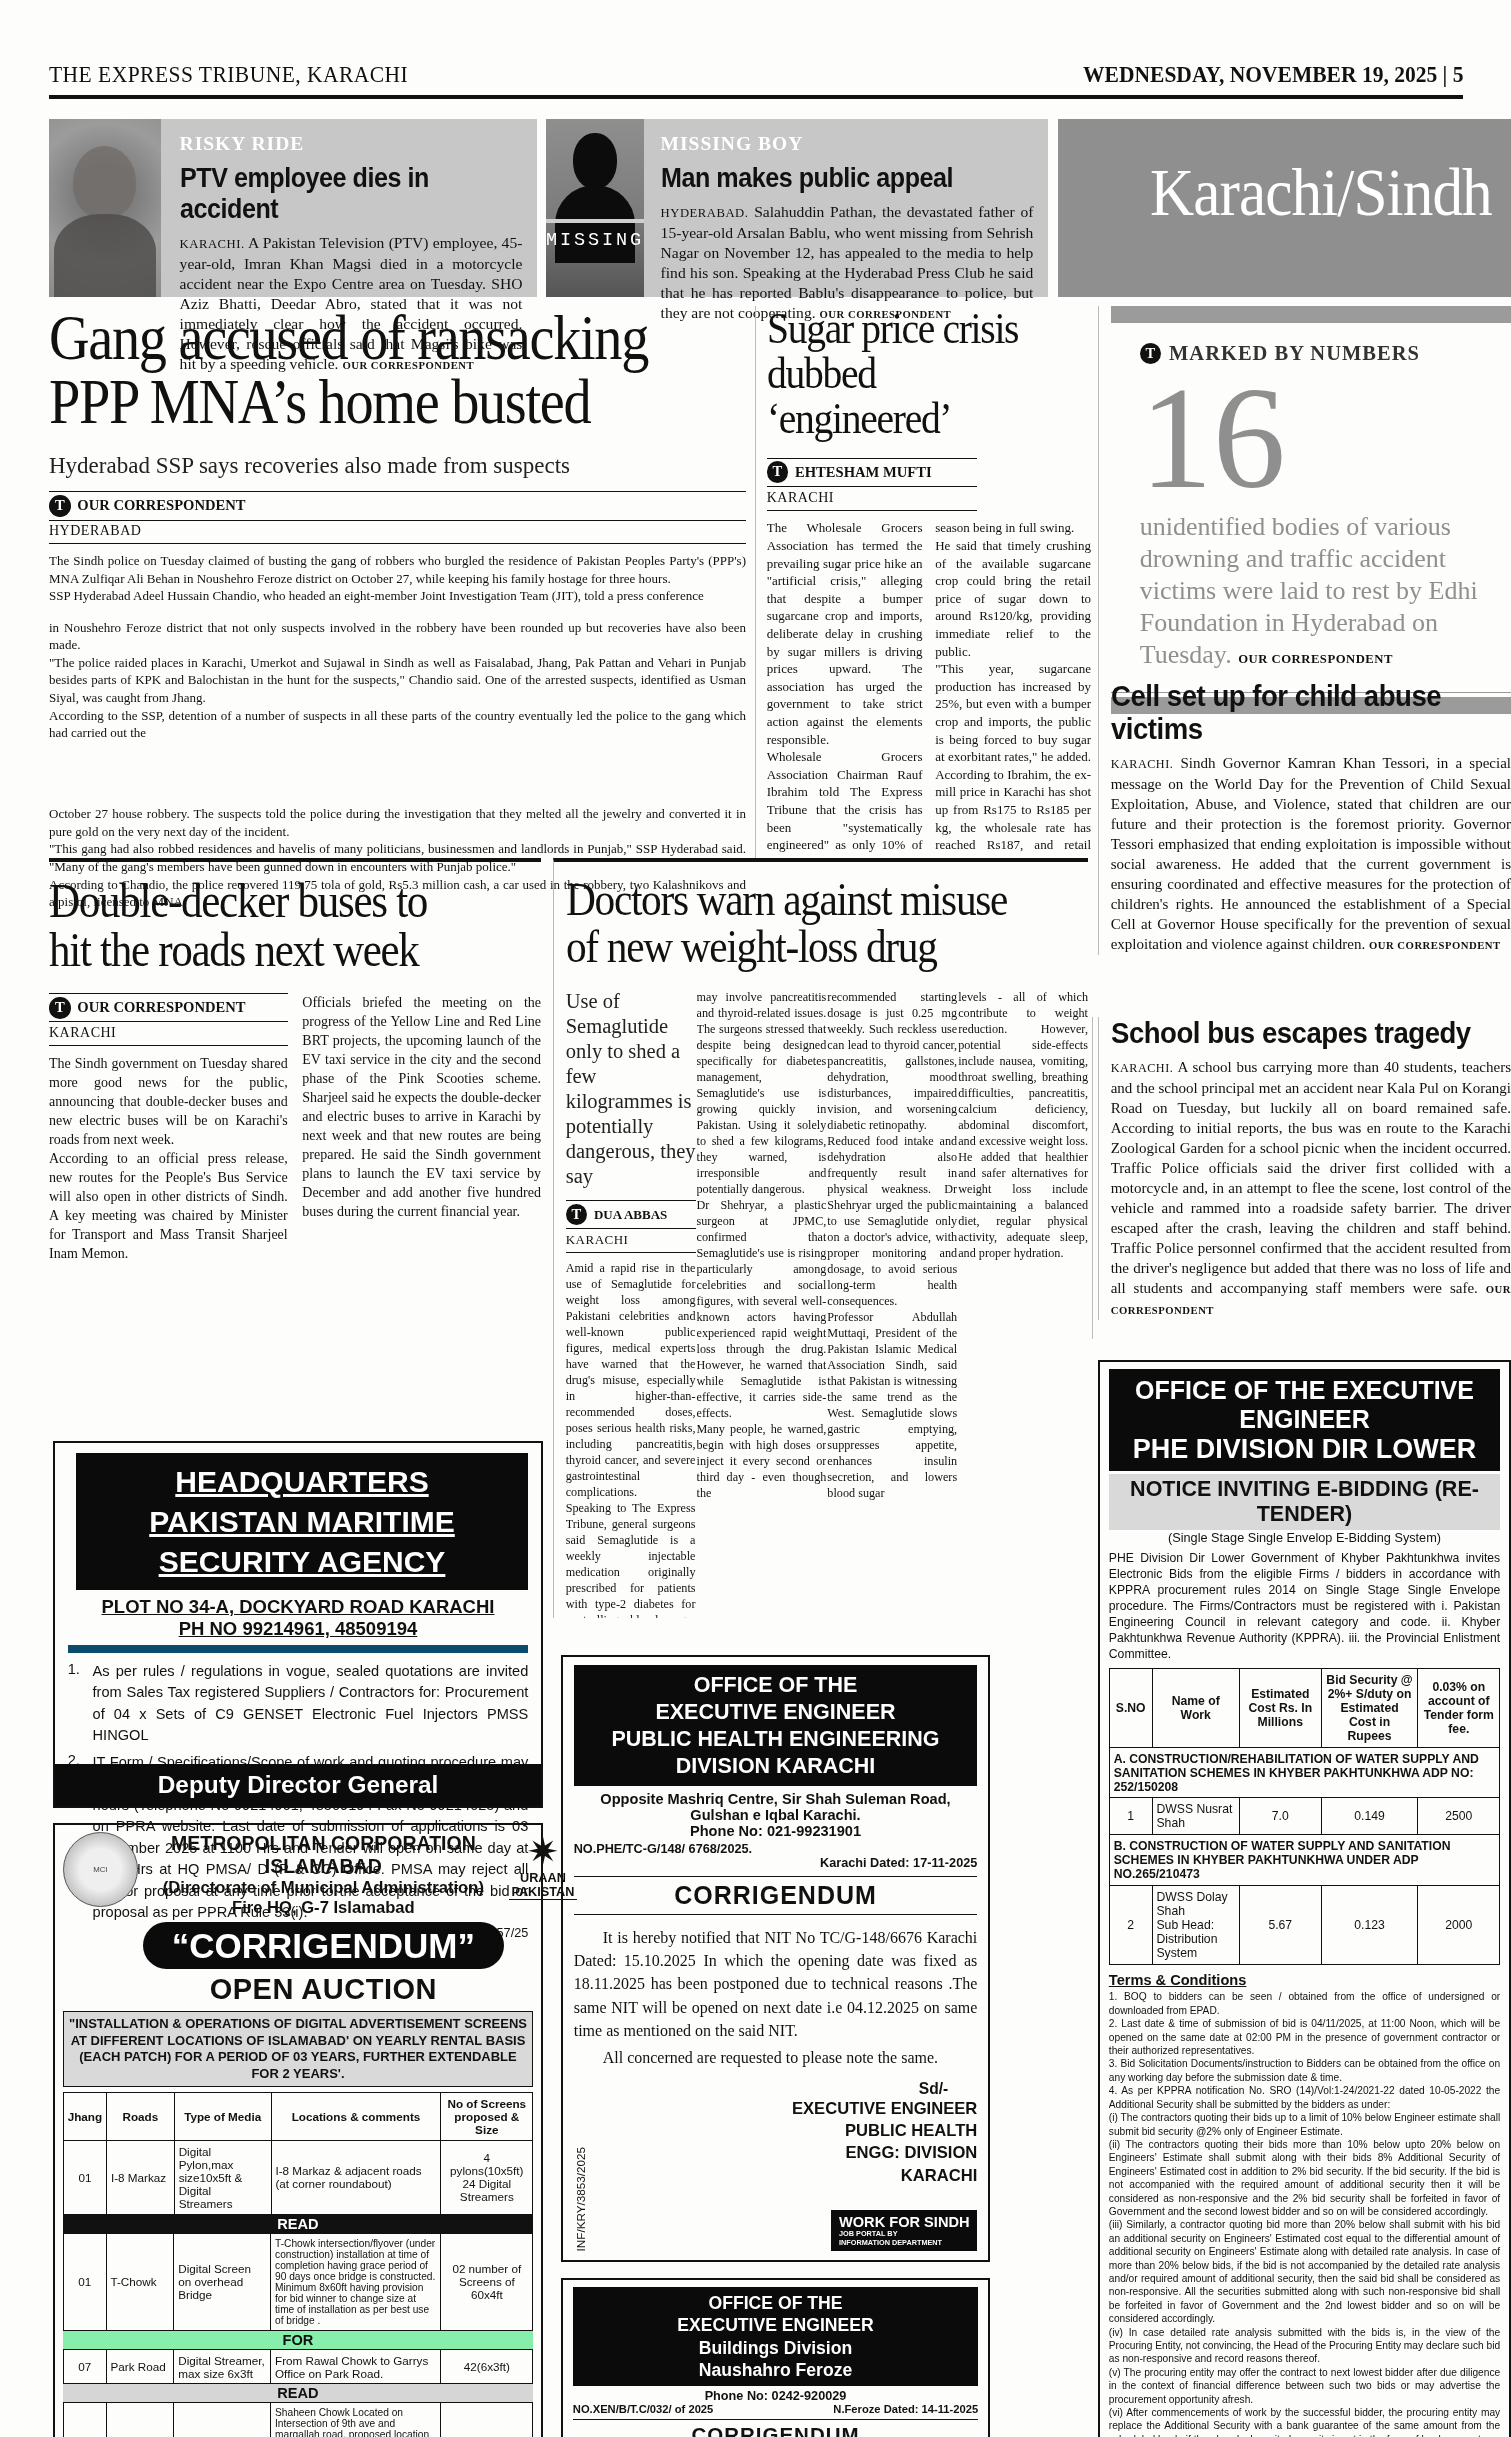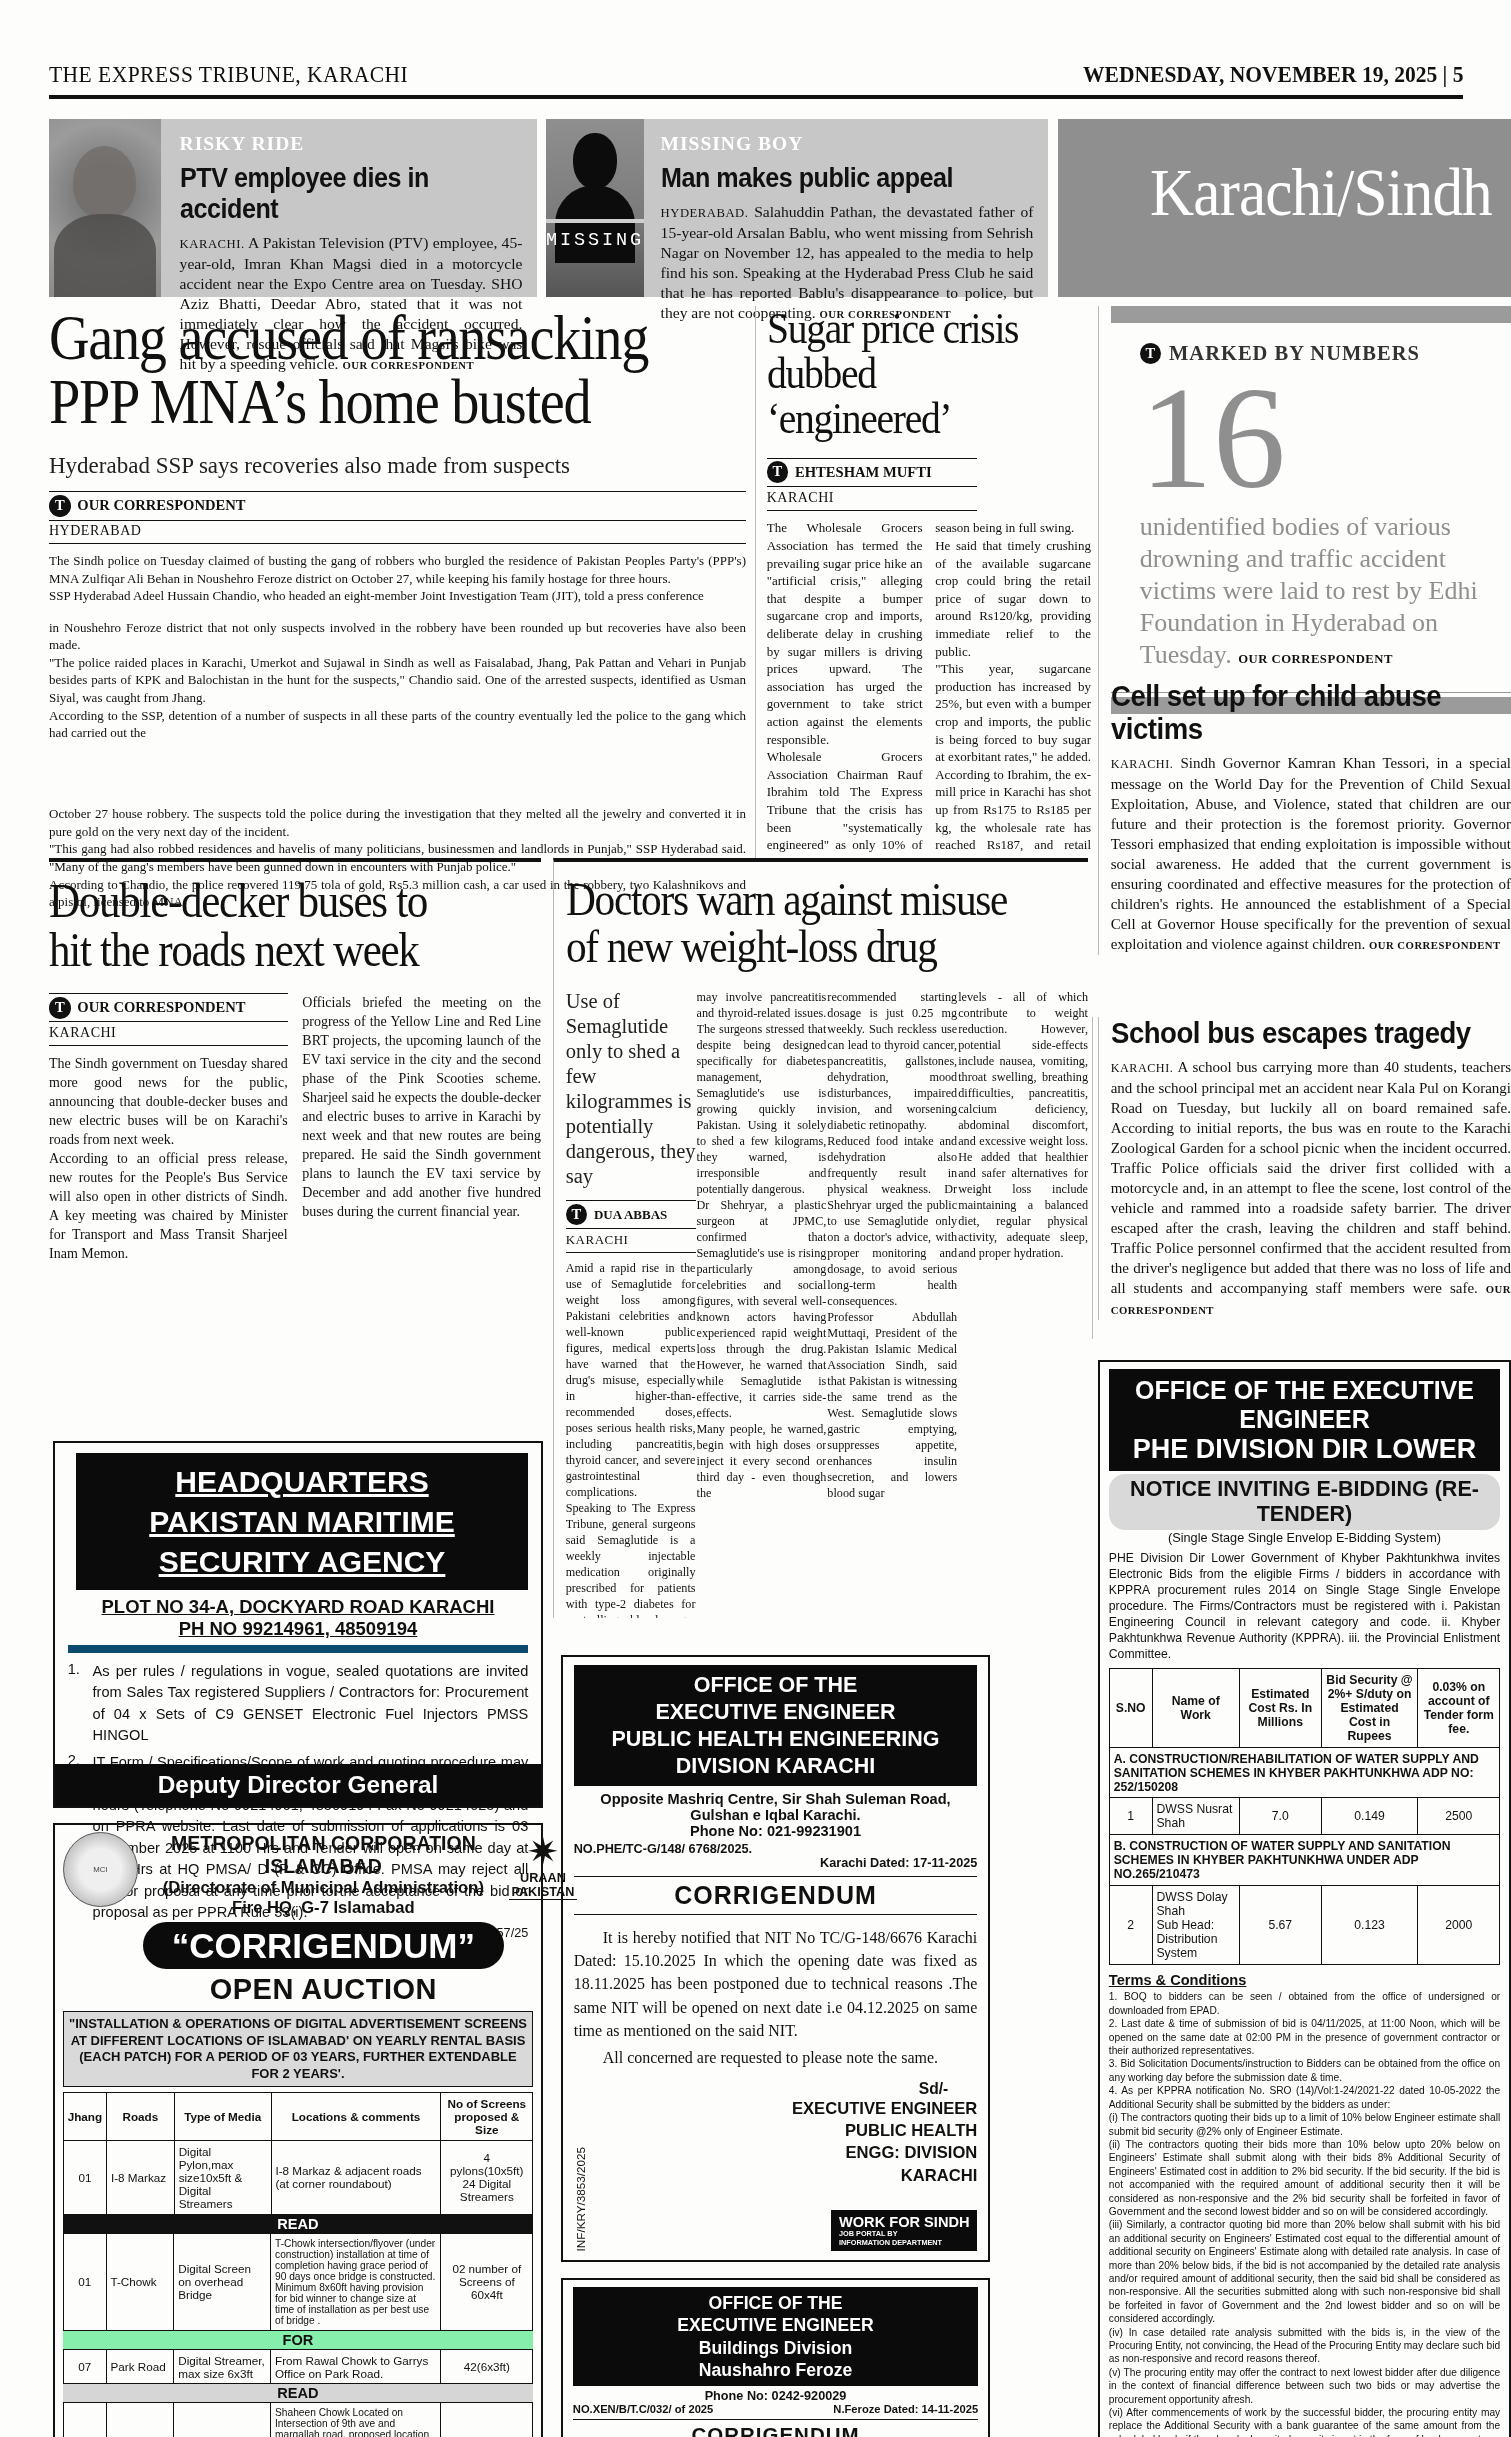--- a/index.html
+++ b/index.html
@@ -311,21 +311,21 @@
     </div>
     <div style="text-align:center;font-weight:bold;font-size:20.5px;letter-spacing:1px;border-top:1.5px solid #111;border-bottom:1.5px solid #111;padding:2.9px 0;margin-top:3.9px;">CORRIGENDUM</div>
 
   </div>
 
   <div class="abs ad-border" style="left:1098px;top:1360px;width:413px;height:1289px;box-sizing:border-box;padding:6.8px 8.8px;font-family:'Liberation Sans',sans-serif;">
     <div class="adblack" style="padding:6.8px 0;">
       <div style="font-size:25px;">OFFICE OF THE EXECUTIVE ENGINEER</div>
       <div style="font-size:27px;">PHE DIVISION DIR LOWER</div>
     </div>
-    <div style="background:#d9d9d9;text-align:center;font-weight:bold;font-size:21.5px;padding:2.9px 0;margin-top:2.9px;border-radius:16px;">NOTICE INVITING E-BIDDING (RE-TENDER)</div>
+    <div style="background:#d9d9d9;text-align:center;font-weight:bold;font-size:21.5px;padding:2.9px 0;margin-top:2.9px;">NOTICE INVITING E-BIDDING (RE-TENDER)</div>
     <div style="text-align:center;font-size:12.7px;margin-top:1px;">(Single Stage Single Envelop E-Bidding System)</div>
     <div class="just" style="font-size:12.2px;line-height:16px;margin-top:4.9px;">PHE Division Dir Lower Government of Khyber Pakhtunkhwa invites Electronic Bids from the eligible Firms / bidders in accordance with KPPRA procurement rules 2014 on Single Stage Single Envelope procedure. The Firms/Contractors must be registered with i. Pakistan Engineering Council in relevant category and code. ii. Khyber Pakhtunkhwa Revenue Authority (KPPRA). iii. the Provincial Enlistment Committee.</div>
 
     <table class="adtable" style="margin-top:5.9px;font-size:12.2px;">
       <tbody>
           <tr style="font-weight:bold;text-align:center;">
         <td style="width:34px;">S.NO</td>
         <td>Name of Work</td>
         <td style="width:73px;">Estimated Cost Rs. In Millions</td>
         <td style="width:88px;">Bid Security @ 2%+ S/duty on Estimated Cost in Rupees</td>

